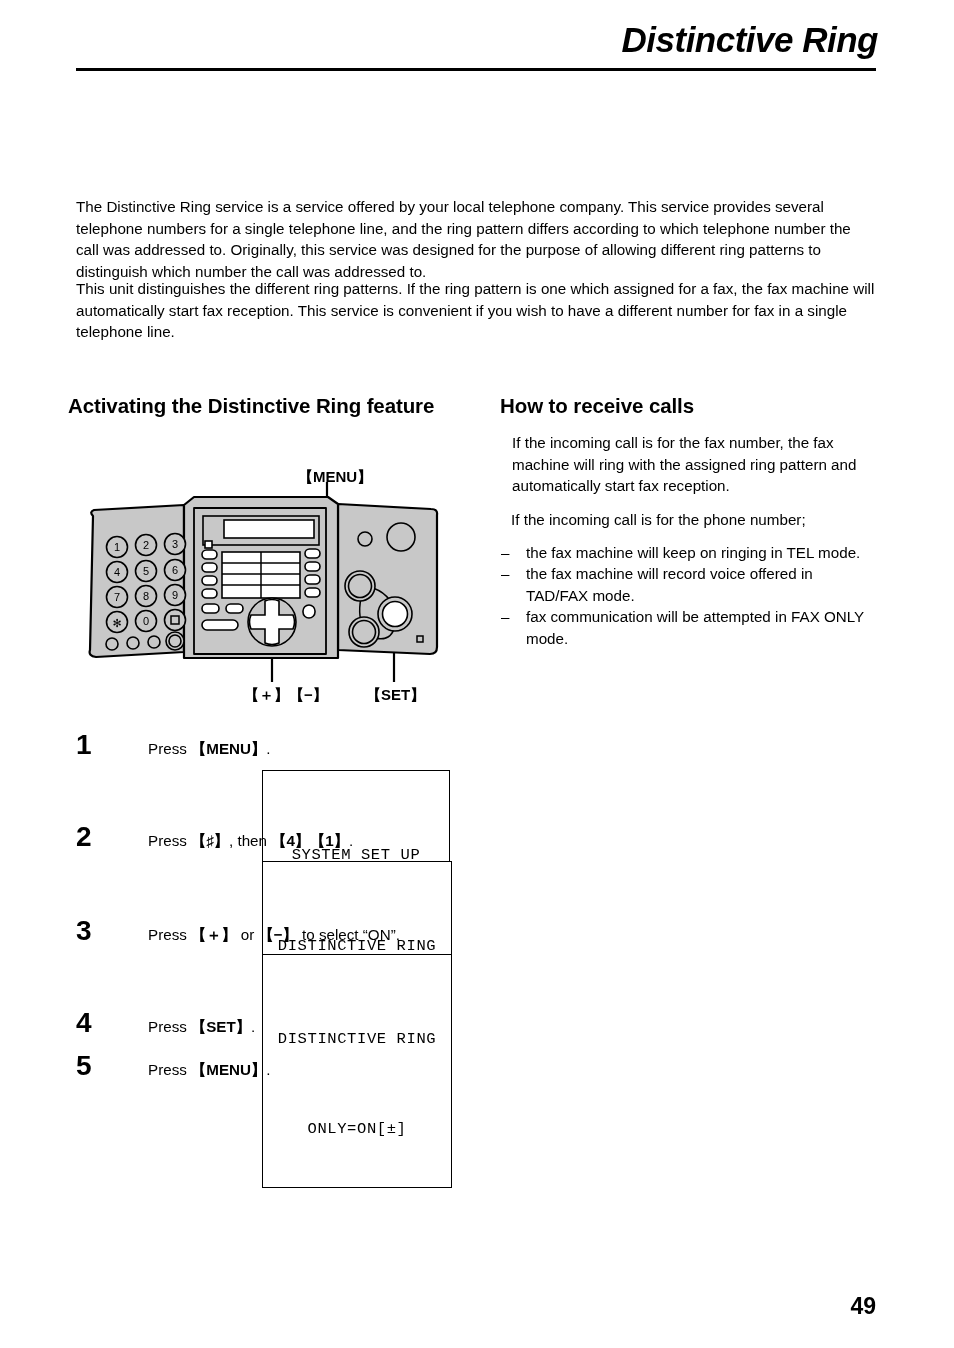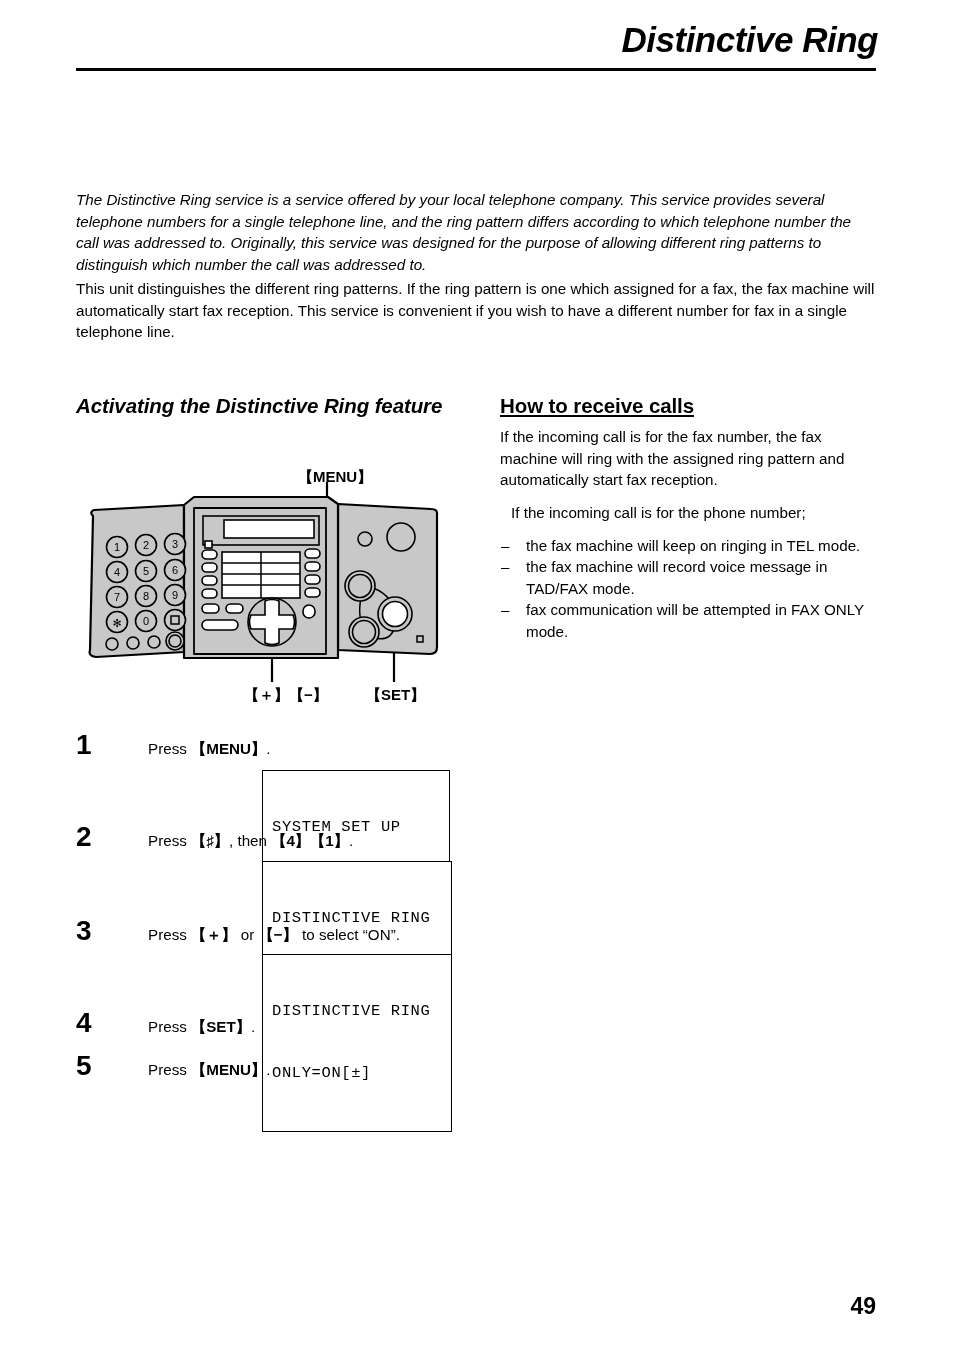--- a/index.html
+++ b/index.html
@@ -55,49 +55,48 @@
   }
 
   
   .intro {
     position: absolute;
     left: 76px;
     width: 800px;
     font-size: 15.2px;
     line-height: 1.42;
   }
-  .intro.p1 { top: 174px; font-style: italic; }
+  .intro.p1 { top: 181px; }
   .intro.p2 { top: 263px; }
   .intro.p3 {
     top: 329px;
     font-weight: bold;
   }
 
   
   .col-left {
     position: absolute;
-    left: 76px;
+    left: 68px;
     top: 392px;
     width: 400px;
-    font-style: italic;
   }
   .col-right {
     position: absolute;
     left: 500px;
     top: 392px;
     width: 375px;
   }
   .sec-head {
     font-size: 20.5px;
     font-weight: bold;
     line-height: 1.38;
     letter-spacing: -0.1px;
     margin: 0 0 4px 0;
   }
-  .col-right .sec-head { margin-bottom: 6px; text-decoration: underline; }
+  .col-right .sec-head { margin-bottom: 6px; }
 
   .rc-body {
     font-size: 15.2px;
     line-height: 1.42;
   }
   .dash-list {
     margin: 0;
     padding: 0;
     list-style: none;
   }
@@ -173,21 +172,22 @@
     box-sizing: border-box;
     font-family: "Liberation Mono", "DejaVu Sans Mono", monospace;
     font-size: 15.5px;
     line-height: 1.33;
     letter-spacing: 0.6px;
     padding: 5px 9px 6px 9px;
     white-space: pre;
   }
   .lcd-row {
     display: flex;
-    justify-content: flex-start;
+    justify-content: center;
+    margin-top: 28px;
   }
   .lcd-1 { left: 262px; top: 770px; width: 188px; }
   .lcd-2 { left: 262px; top: 861px; width: 190px; }
   .lcd-3 { left: 262px; top: 954px; width: 190px; }
 
   
   .page-num {
     position: absolute;
     right: 78px;
     bottom: 28px;
@@ -206,30 +206,30 @@
 
   <p class="intro p1">The Distinctive Ring service is a service offered by your local telephone company. This service provides several telephone numbers for a single telephone line, and the ring pattern differs according to which telephone number the call was addressed to. Originally, this service was designed for the purpose of allowing different ring patterns to distinguish which number the call was addressed to.</p>
   <p class="intro p2">This unit distinguishes the different ring patterns. If the ring pattern is one which assigned for a fax, the fax machine will automatically start fax reception. This service is convenient if you wish to have a different number for fax in a single telephone line.</p>
 
   <div class="col-left">
     <h2 class="sec-head">Activating the Distinctive Ring feature</h2>
   </div>
 
   <div class="col-right">
     <h2 class="sec-head">How to receive calls</h2>
-    <p class="rc-body" style="margin:0">If the incoming call is for the fax number, the fax machine will ring with the assigned ring pattern and automatically start fax reception.</p>
+    <p class="rc-body" style="margin:12px">If the incoming call is for the fax number, the fax machine will ring with the assigned ring pattern and automatically start fax reception.</p>
     <p class="rc-body" style="margin:11px">If the incoming call is for the phone number;</p>
     <ul class="dash-list">
       <li>
         <span class="dash">–</span>
         <span>the fax machine will keep on ringing in TEL mode.</span>
       </li>
       <li>
         <span class="dash">–</span>
-        <span>the fax machine will record voice message in TAD/FAX mode.</span>
+        <span>the fax machine will record voice offered in TAD/FAX mode.</span>
       </li>
       <li>
         <span class="dash">–</span>
         <span>fax communication will be attempted in FAX ONLY mode.</span>
       </li>
     </ul>
   </div>
 
   <div class="fax-figure">
 

